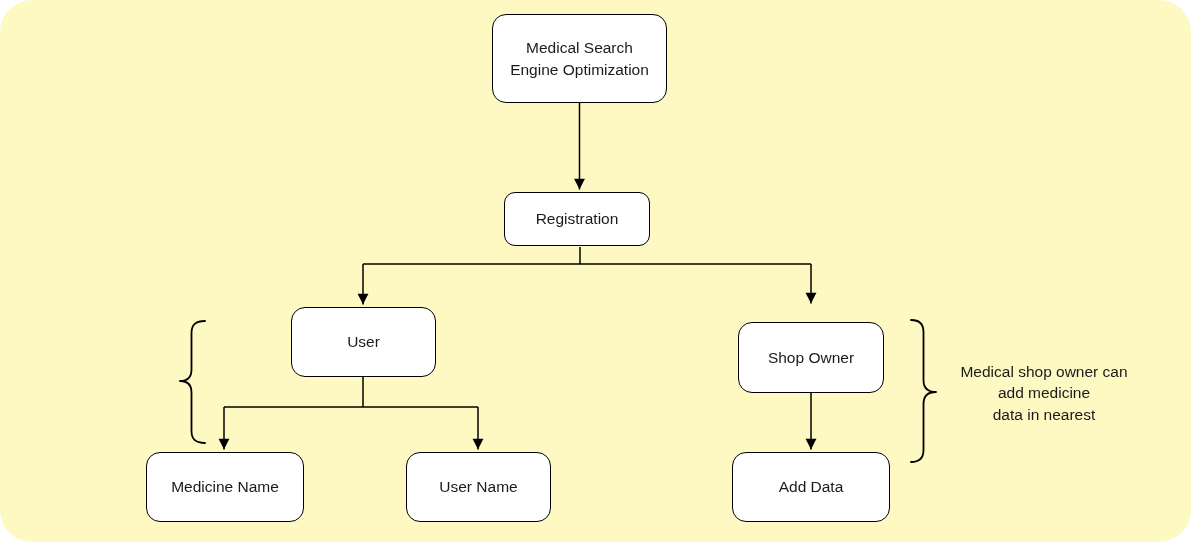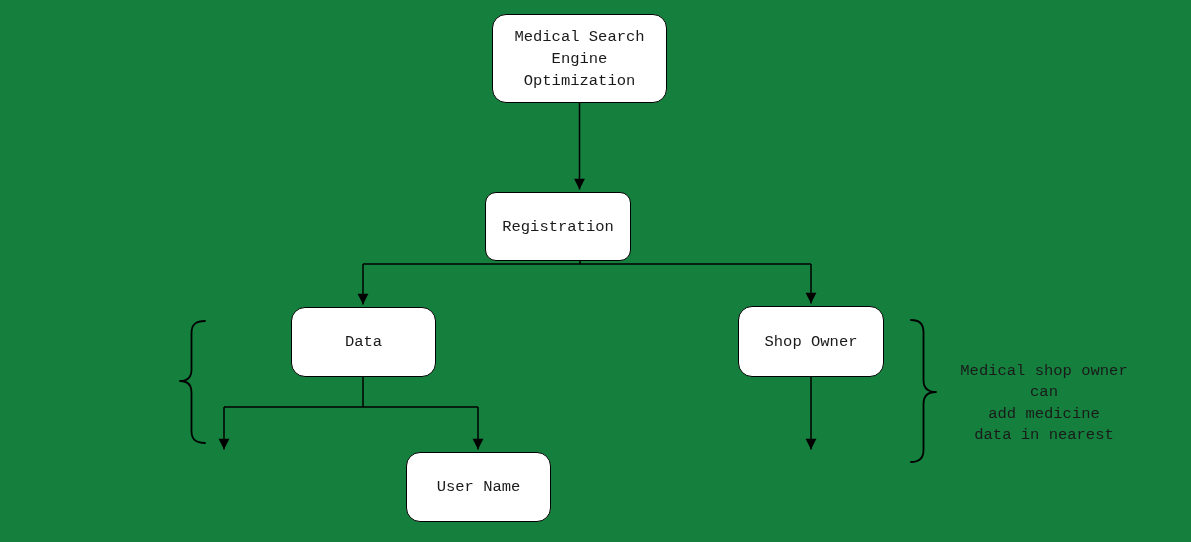--- a/index.html
+++ b/index.html
@@ -4,24 +4,25 @@
 <style>
   html, body {
     margin: 0;
     padding: 0;
     background: #ffffff;
   }
   #canvas {
     position: relative;
     width: 1191px;
     height: 542px;
-    background: #15803d;
-    font-family: Liberation Mono, monospace;
+    background: #fef9c3;
+    font-family: Liberation Sans, sans-serif;
     color: #1a1a1a;
     overflow: hidden;
+    border-radius: 32px;
   }
   #edges {
     position: absolute;
     left: 0;
     top: 0;
     width: 1191px;
     height: 542px;
     pointer-events: none;
   }
   .node {
@@ -42,23 +43,23 @@
   .annotation {
     position: absolute;
     text-align: center;
     white-space: pre-line;
     font-size: 15.5px;
     line-height: 1.38;
     color: #1a1a1a;
   }
   
   #node-root          { left: 492px; top: 14px;  width: 175px; height: 89px; }
-  #node-registration  { left: 485px; top: 192px; width: 146px; height: 69px; border-radius: 11px; }
+  #node-registration  { left: 504px; top: 192px; width: 146px; height: 54px; border-radius: 11px; }
   #node-user          { left: 291px; top: 307px; width: 145px; height: 70px; }
-  #node-shop-owner    { left: 738px; top: 306px; width: 146px; height: 71px; }
+  #node-shop-owner    { left: 738px; top: 322px; width: 146px; height: 71px; }
   #node-medicine-name { left: 146px; top: 452px; width: 158px; height: 70px; }
   #node-shop-name     { left: 406px; top: 452px; width: 145px; height: 70px; }
   #node-add-data      { left: 732px; top: 452px; width: 158px; height: 70px; }
   #annotation-left    { left: 6px;   top: 347px; width: 180px; }
   #annotation-right   { left: 945px; top: 361px; width: 198px; }
 </style>
 </head>
 <body>
 
 <div id="canvas">
@@ -87,26 +88,28 @@
       <path d="M911,320 C920,320 923.5,324 923.5,332 L923.5,380 C923.5,388 927,392 936,392
                C927,392 923.5,396 923.5,404 L923.5,450 C923.5,458 920,462 911,462"></path>
     </g>
   </svg>
 
   <div class="node" id="node-root">Medical Search
 Engine Optimization</div>
 
   <div class="node" id="node-registration">Registration</div>
 
-  <div class="node" id="node-user">Data</div>
+  <div class="node" id="node-user">User</div>
 
   <div class="node" id="node-shop-owner">Shop Owner</div>
 
+  <div class="node" id="node-medicine-name">Medicine Name</div>
 
   <div class="node" id="node-shop-name">User Name</div>
 
+  <div class="node" id="node-add-data">Add Data</div>
 
 
   <div class="annotation" id="annotation-right">Medical shop owner can
 add medicine
 data in nearest</div>
 
 </div>
 
 </body></html>

